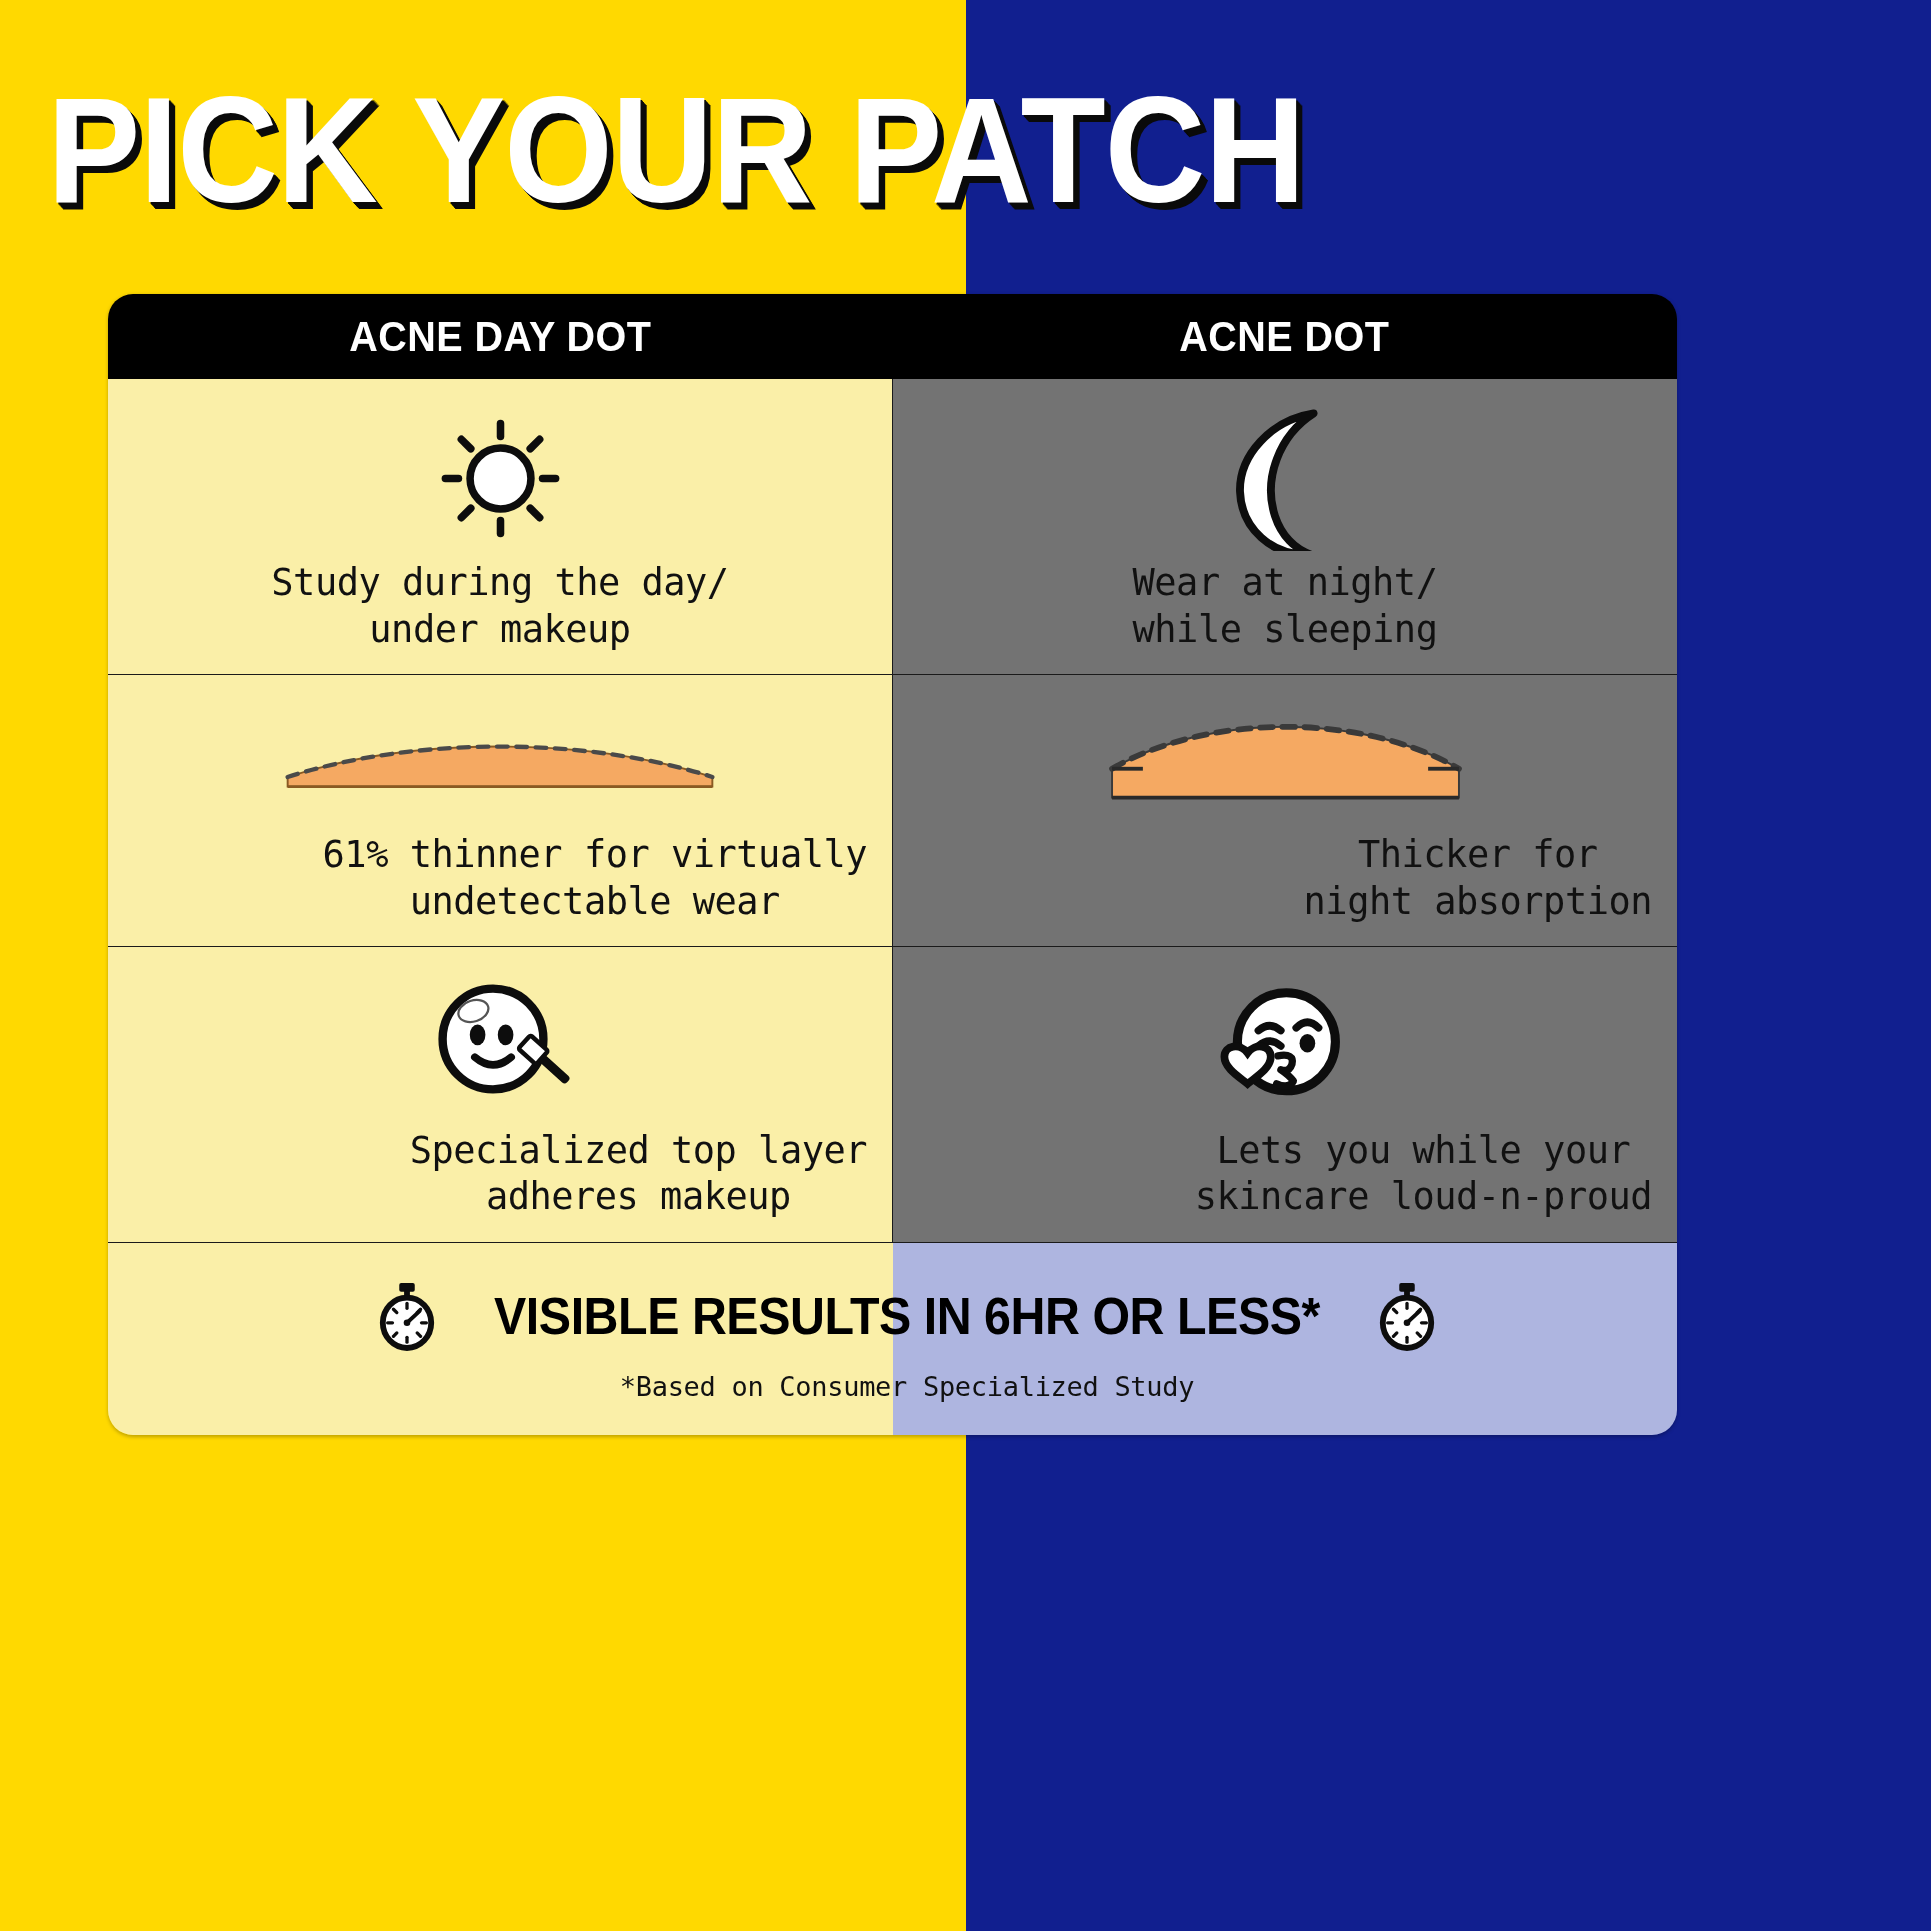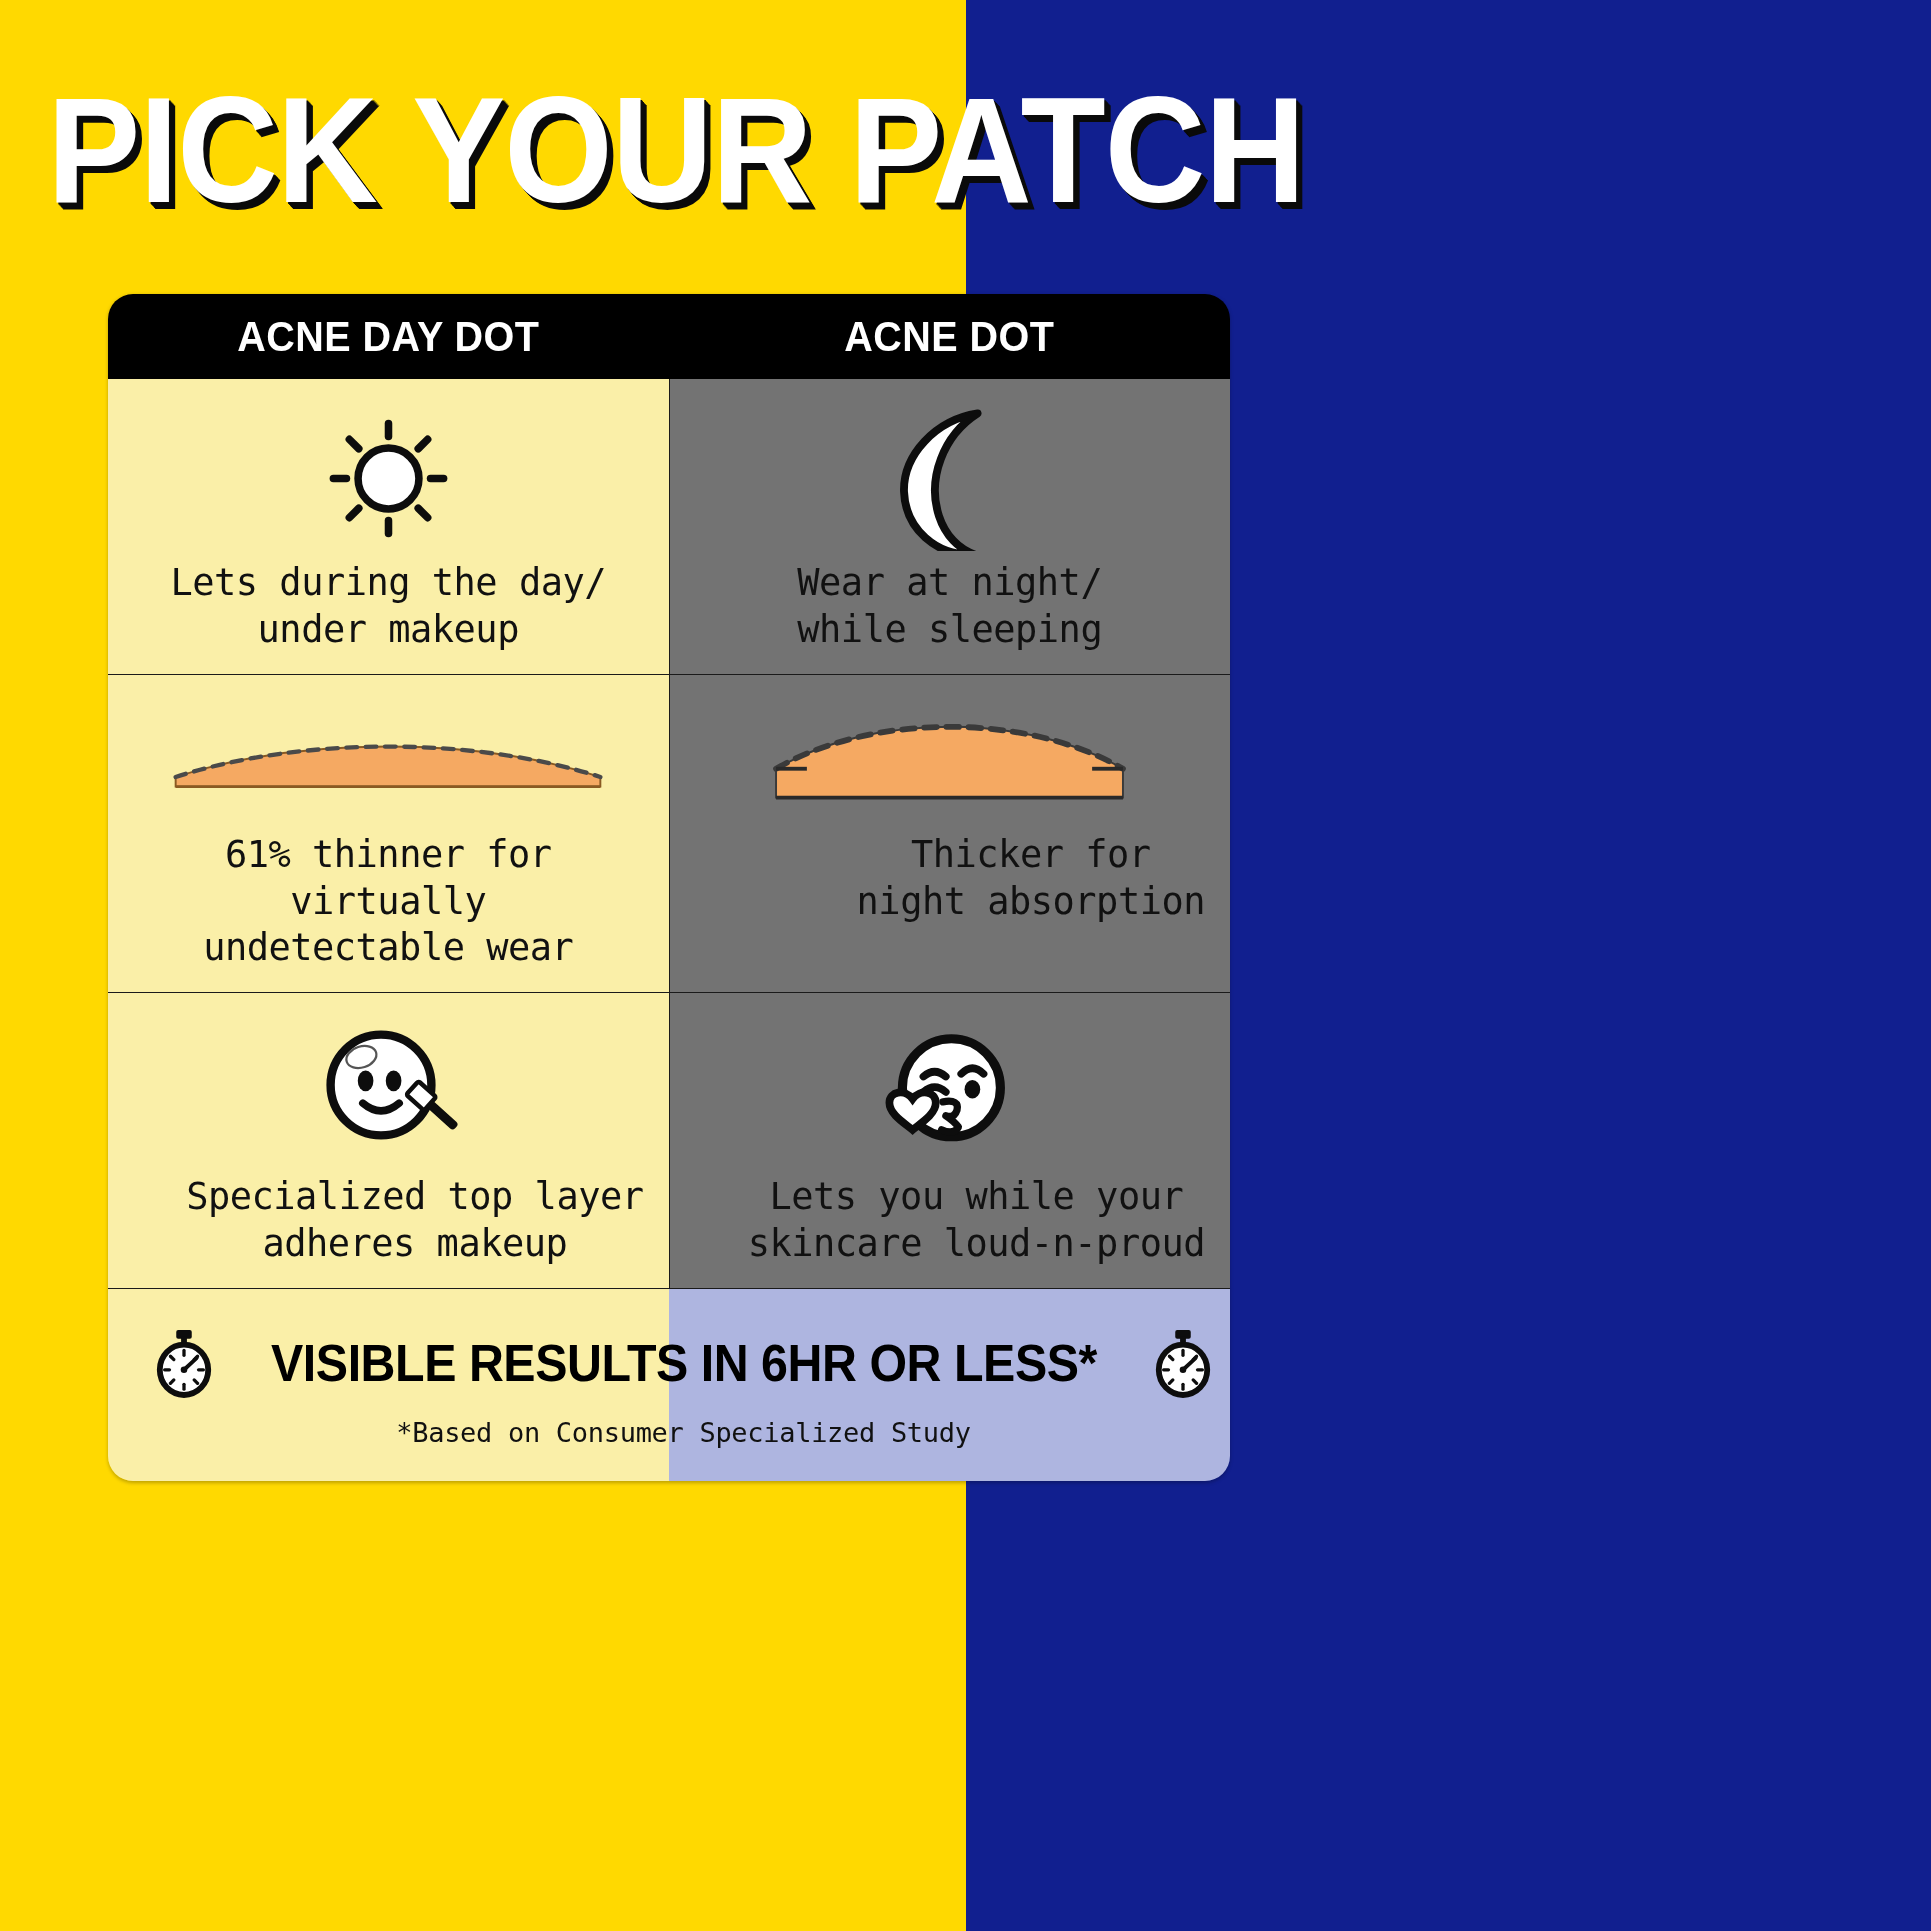--- a/index.html
+++ b/index.html
@@ -37,21 +37,21 @@
        3.9px 3.9px 0 #0a0a0a,
        2.9px 2.9px 0 #0a0a0a,
        1.9px 1.9px 0 #0a0a0a;
     white-space:nowrap;
   }
 
   
   .card{
     position:absolute;
     left:108px; top:294px;
-    width:1122px;
+    width:1569px;
     border-radius:25px;
     overflow:hidden;
     z-index:4;
     box-shadow:0 1.9px 3.9px rgba(0,0,0,.25);
   }
 
   
   .card-head{
     display:flex;
     background:#000000;
@@ -176,21 +176,21 @@
             <line x1="50" y1="79" x2="50" y2="88"></line>
             <line x1="12" y1="50" x2="21" y2="50"></line>
             <line x1="79" y1="50" x2="88" y2="50"></line>
             <line x1="23" y1="23" x2="29.5" y2="29.5"></line>
             <line x1="70.5" y1="70.5" x2="77" y2="77"></line>
             <line x1="23" y1="77" x2="29.5" y2="70.5"></line>
             <line x1="70.5" y1="29.5" x2="77" y2="23"></line>
           </g>
         </svg>
       </div>
-      <div class="cell-text">Lets during the day/
+      <div class="cell-text">Study during the day/
 under makeup</div>
     </div>
     <div class="cell right">
       <div class="icon-box">
         <svg width="145" height="145" viewBox="0 0 100 100">
           <path d="M67 12 C44 18 27 39 27 62 C27 74 32 84 40 90 C18 84 6 63 12 42 C18 22 42 8 67 12 Z" transform="translate(14,2) rotate(-18 50 50) scale(1.18) translate(-8,-6)" fill="#FFFFFF" stroke="#0d0d0d" stroke-width="4.6" stroke-linejoin="round"></path>
         </svg>
       </div>
       <div class="cell-text">Wear at night/
 while sleeping</div>

